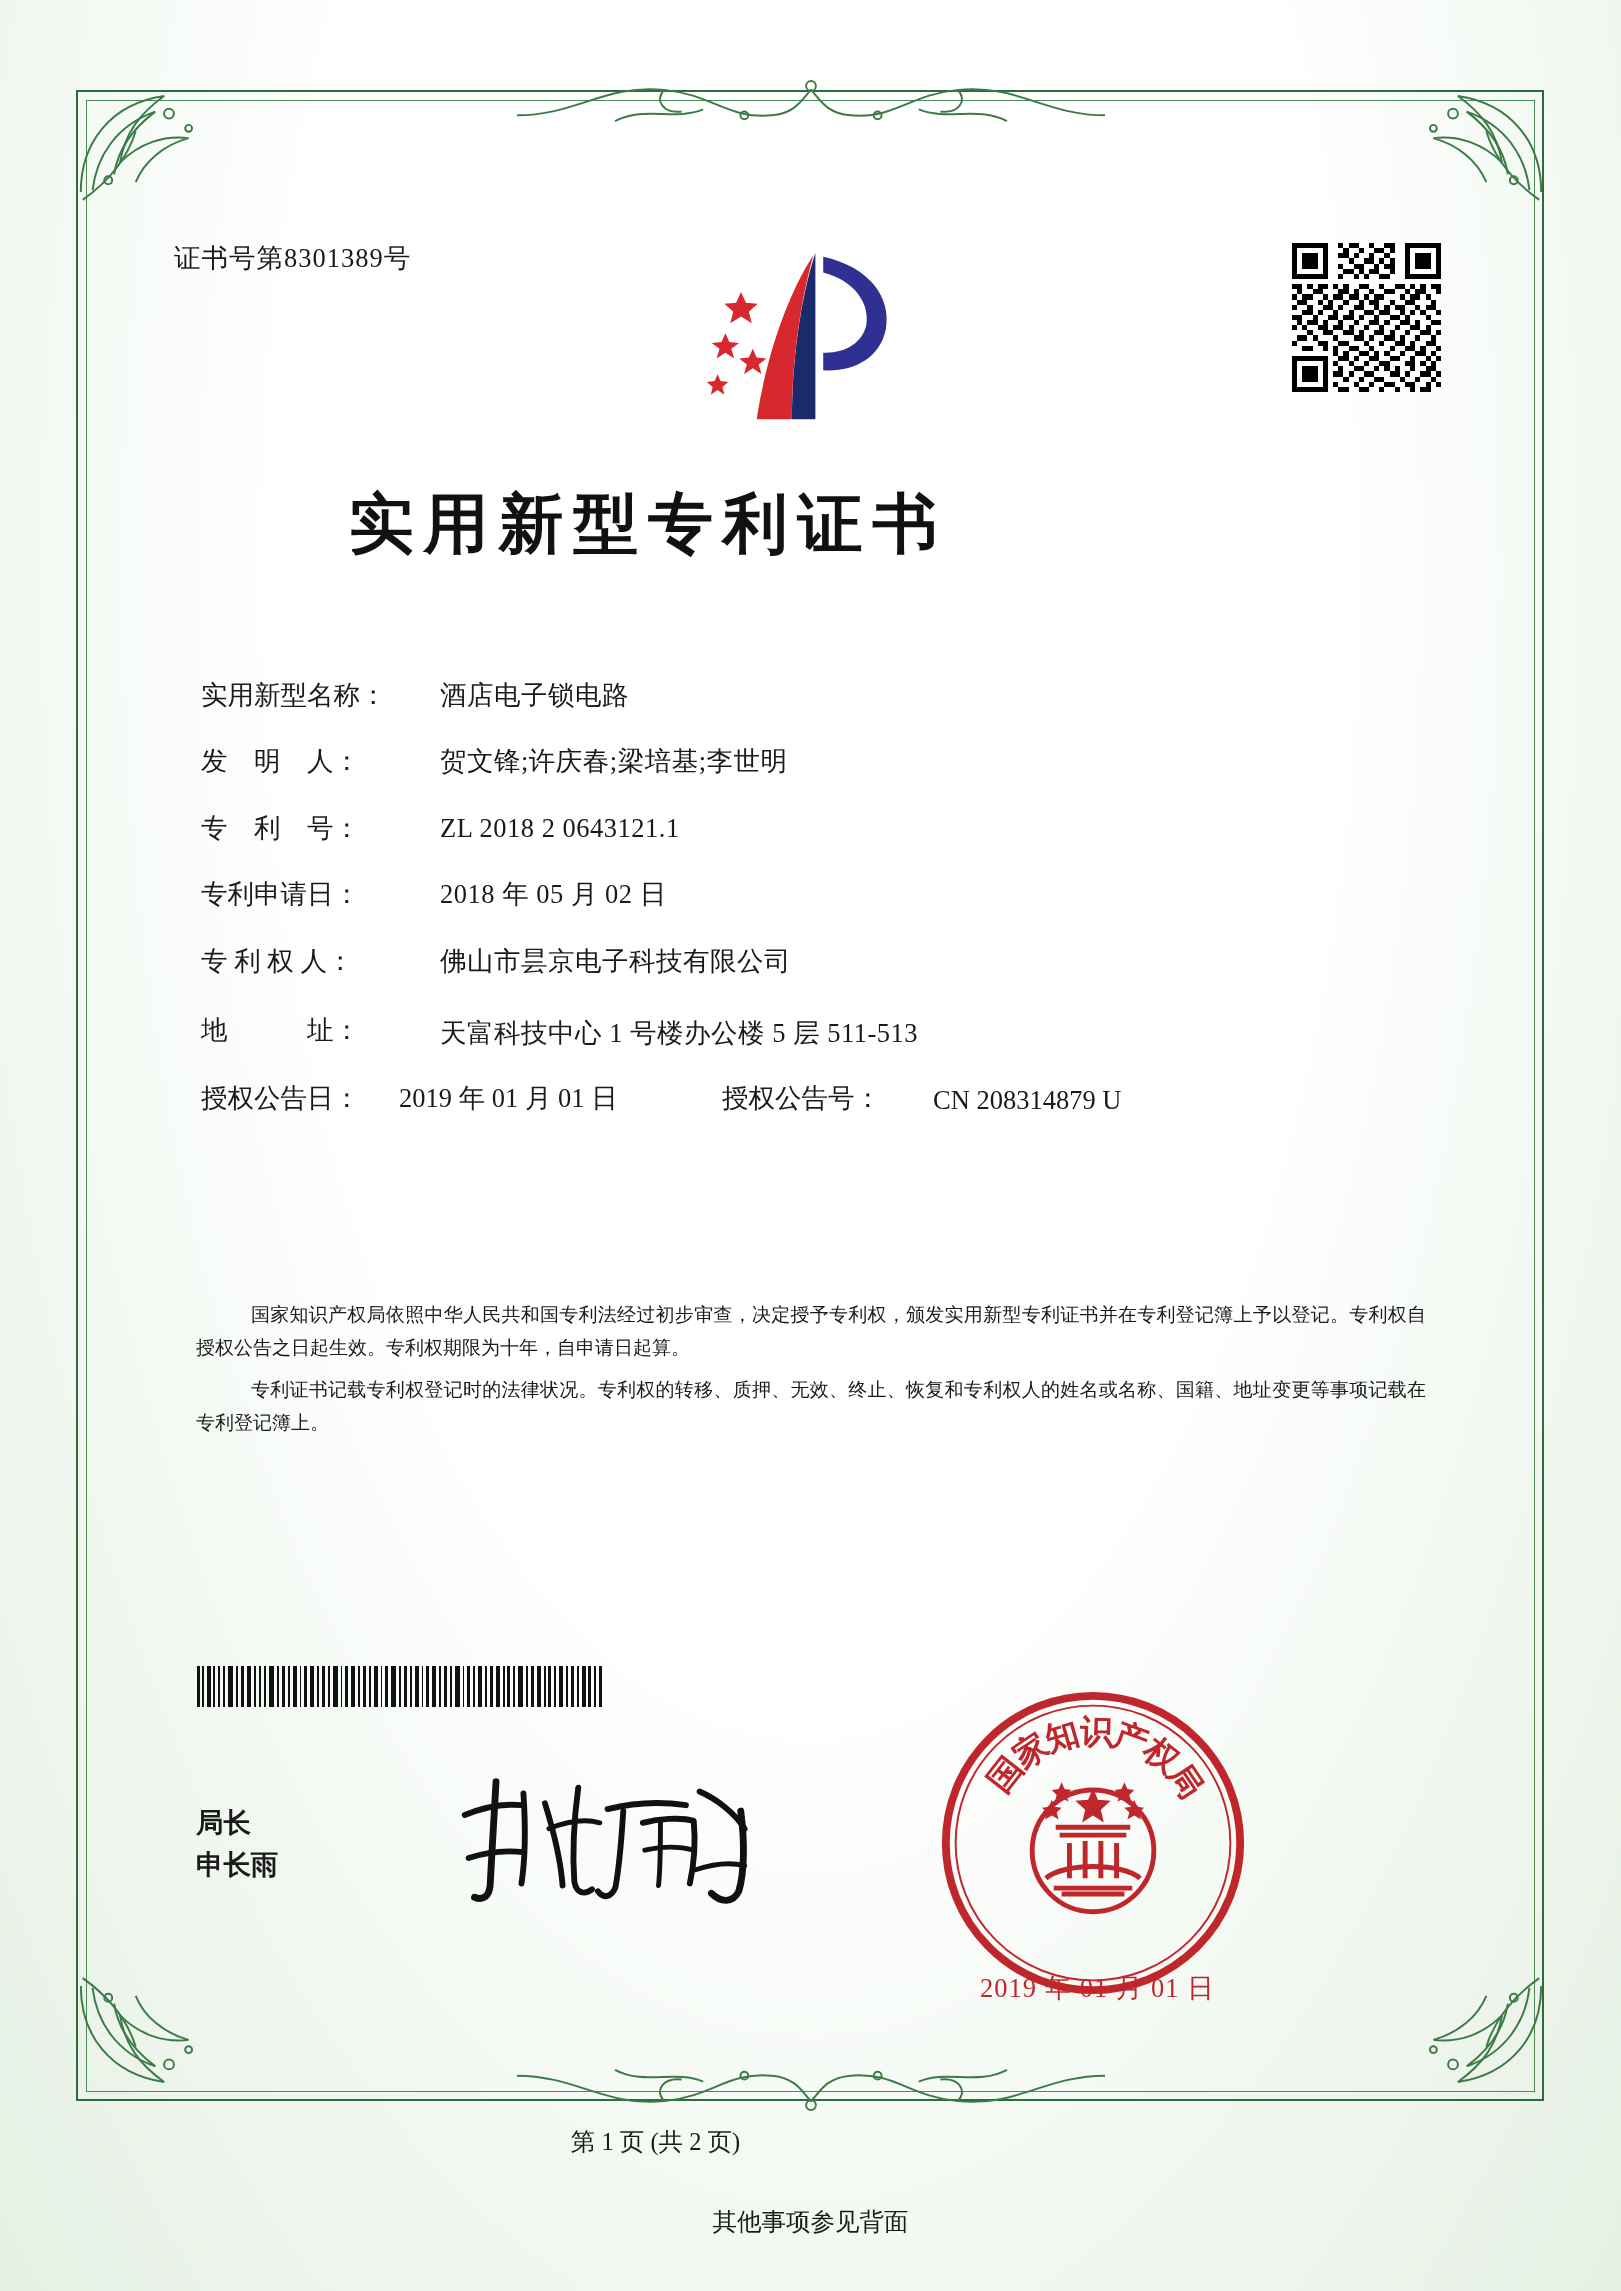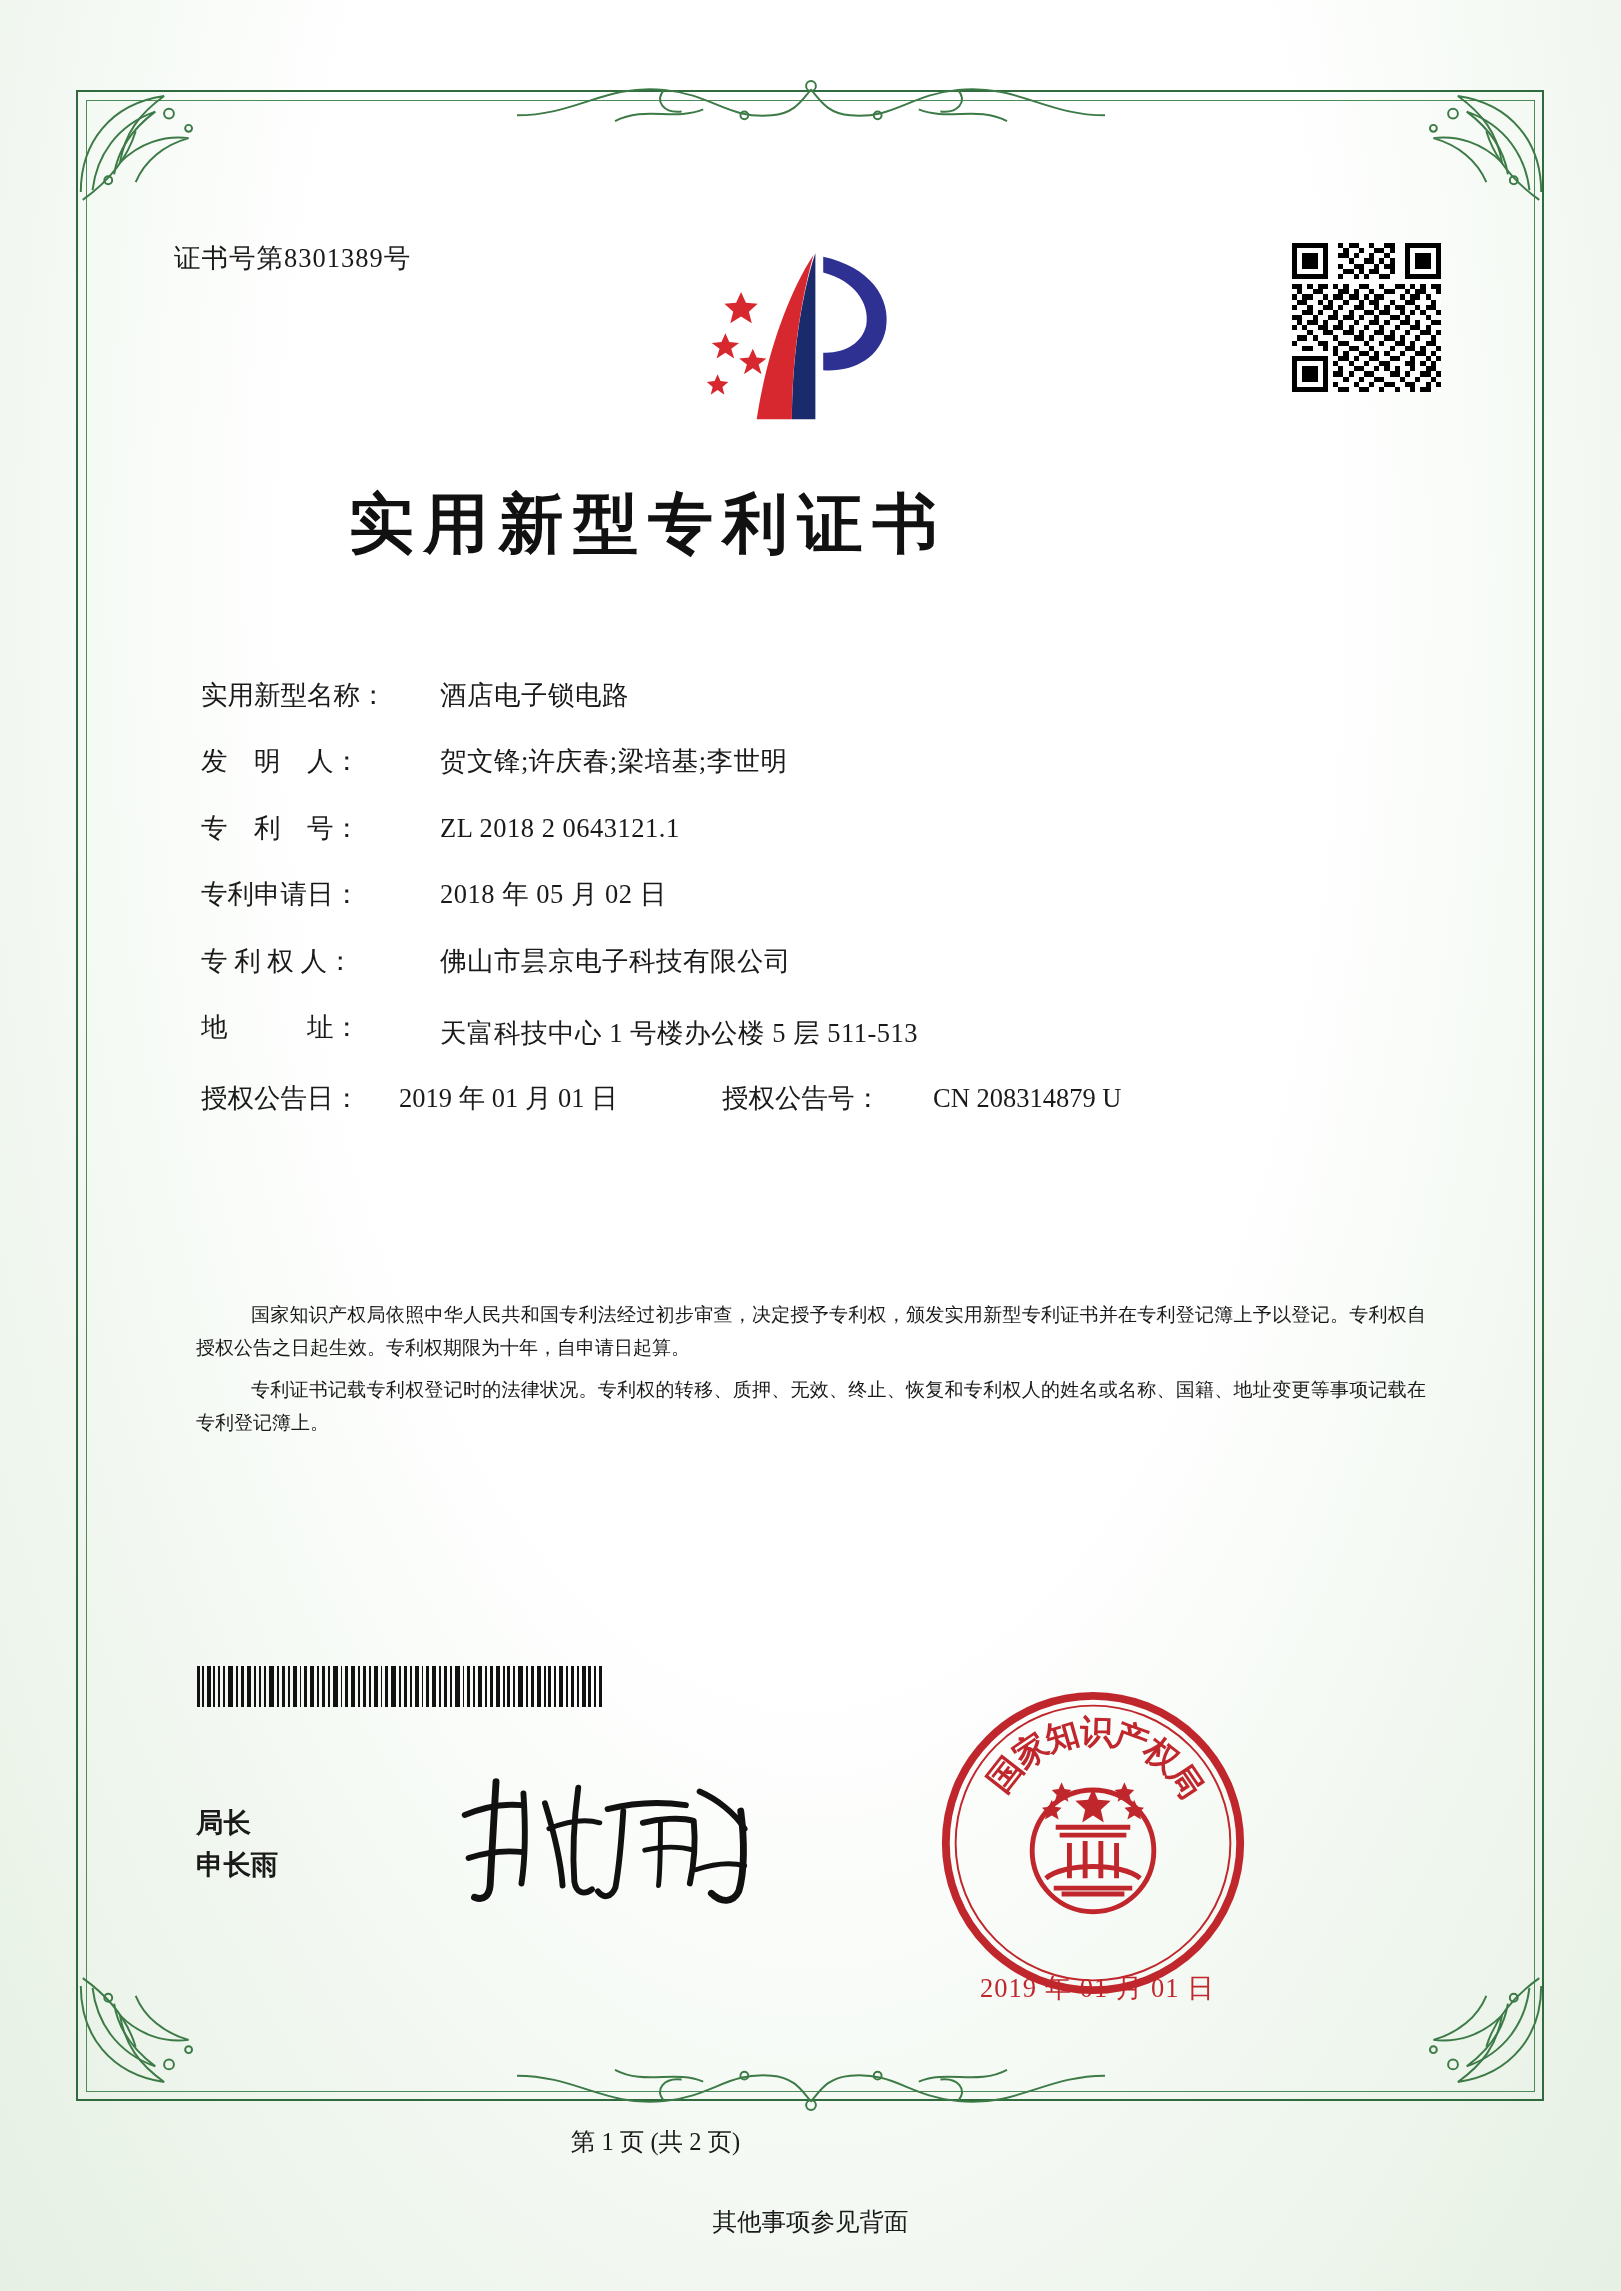--- a/index.html
+++ b/index.html
@@ -107,41 +107,41 @@
   }
 
   
   .fields {
     position: absolute;
     left: 201px; top: 676px;
     width: 1225px;
   }
   .field-row {
     display: flex;
-    align-items: flex-start;
+    align-items: center;
     margin-bottom: 28px;
     font-size: 26.5px;
     line-height: 1.45;
   }
   .field-label {
     width: 198px;
     flex: 0 0 198px;
     white-space: pre;
     letter-spacing: 0px;
   }
   .field-value {
     flex: 1;
     letter-spacing: 0.5px;
     margin-left: 41px;
   }
   .field-value .line2 { display: block; margin-top: 5.9px; }
 
   .row-grant {
     display: flex;
-    align-items: center;
+    align-items: flex-end;
     font-size: 26.5px;
     margin-bottom: 19px;
   }
   .grant-date-label { width: 198px; flex: 0 0 198px; white-space: pre; }
   .grant-date-value { width: 323px; flex: 0 0 323px; }
   .grant-no-label { width: 211px; flex: 0 0 211px; white-space: pre; }
   .grant-no-value { flex: 1; }
 
   
   .body-text {

